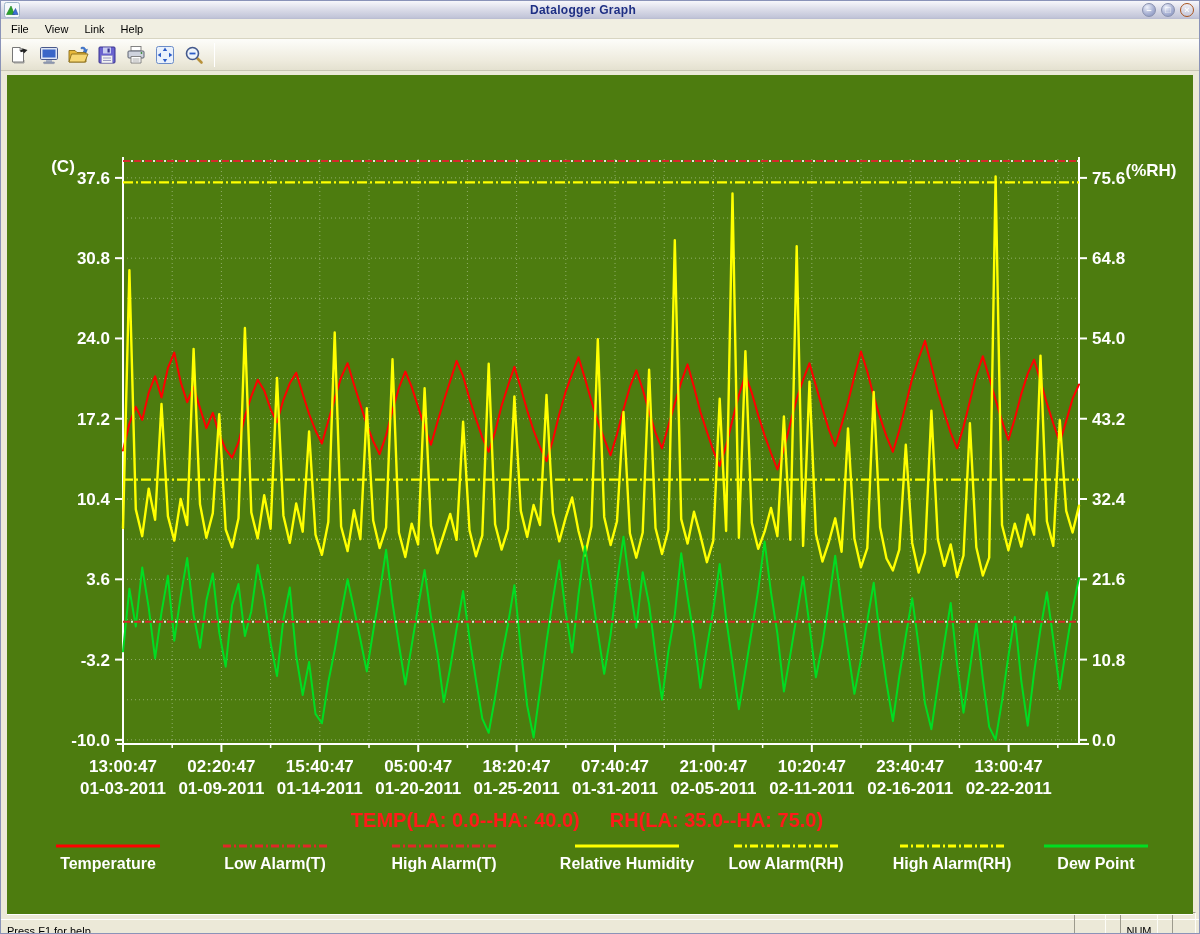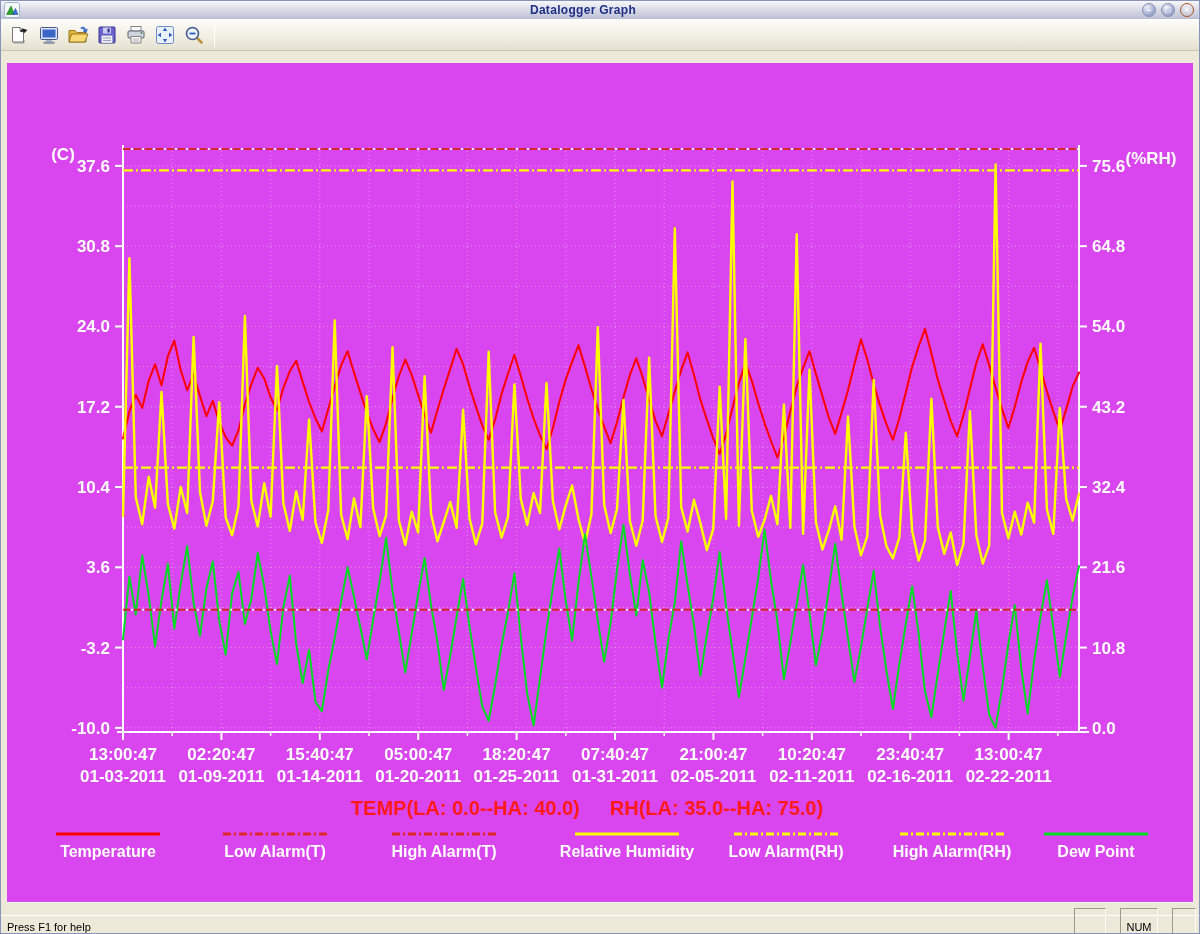--- a/index.html
+++ b/index.html
@@ -52,22 +52,22 @@
   }
   .tool-btn{
     width:27px;height:27px;margin-right:2px;
     display:flex;align-items:center;justify-content:center;
     border:1px solid transparent;background:transparent;padding:0;
   }
   .tool-sep{width:1px;height:24px;background:#bdbaa8;border-right:1px solid #fff;margin:0 5px;}
   
   .chart-panel{
     flex:1;
-    background:#d946ef;
-    margin:12px 6px;
+    background:#4d7c0f;
+    margin:4px 6px;
     border-bottom:1px solid #fff;
     position:relative;
   }
   #chart{display:block;}
   
   .statusbar{
     height:22px;flex:0 0 22px;
     background:#ece9d8;
     border-top:1px solid #fff;
     display:flex;align-items:center;
@@ -104,20 +104,26 @@
         </div>
       <div class="win-btn maxb">
           <span class="glyph">□</span>
         </div>
       <div class="win-btn closeb">
           <span class="glyph">×</span>
         </div>
     </div>
   </div>
 
+  <div class="menubar">
+    <span class="menu-item">File</span>
+    <span class="menu-item">View</span>
+    <span class="menu-item">Link</span>
+    <span class="menu-item">Help</span>
+  </div>
 
   <div class="toolbar">
     <button class="tool-btn">
       <svg width="22" height="22" viewBox="0 0 22 22">
         <path d="M5 16h10v3H5z" fill="#d8d8d8" stroke="#8a8a8a" stroke-width="0.8"></path>
         <path d="M3.5 3.5h7.5l3.5 3.5v11H3.5z" fill="#fff" stroke="#777" stroke-width="1"></path>
         <path d="M11 3.5 L14.5 7 H11 Z" fill="#cfcfcf" stroke="#777" stroke-width="0.8"></path>
         <path d="M13 4.2 L18.5 6 L14.8 9.5 L14.2 7.6 L11.8 8.3 L11.2 6.3 L13.6 5.6 Z" fill="#222"></path>
       </svg>
     </button>

